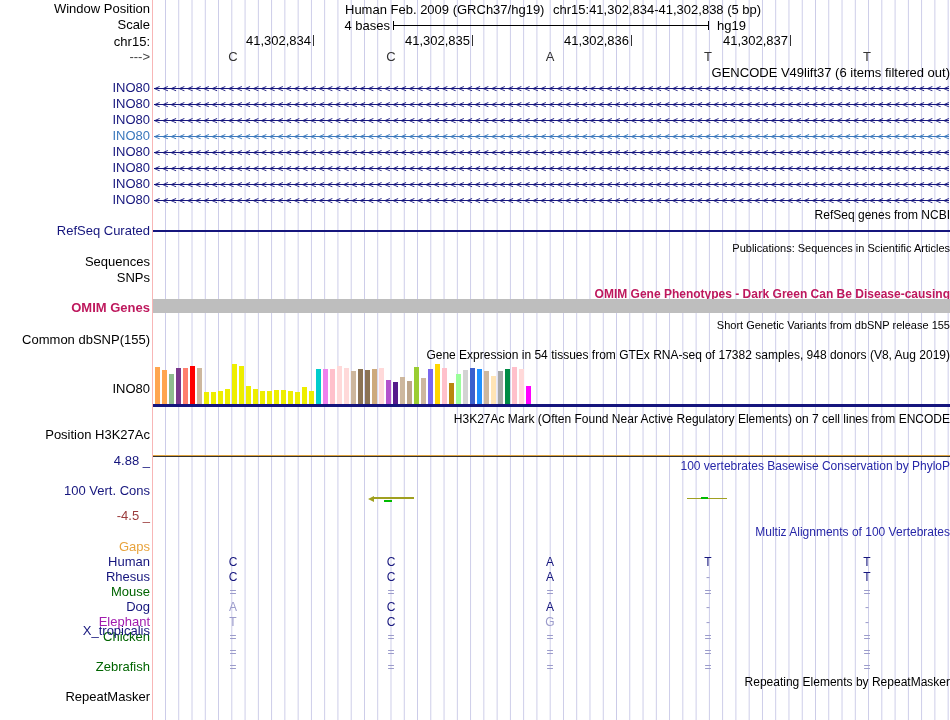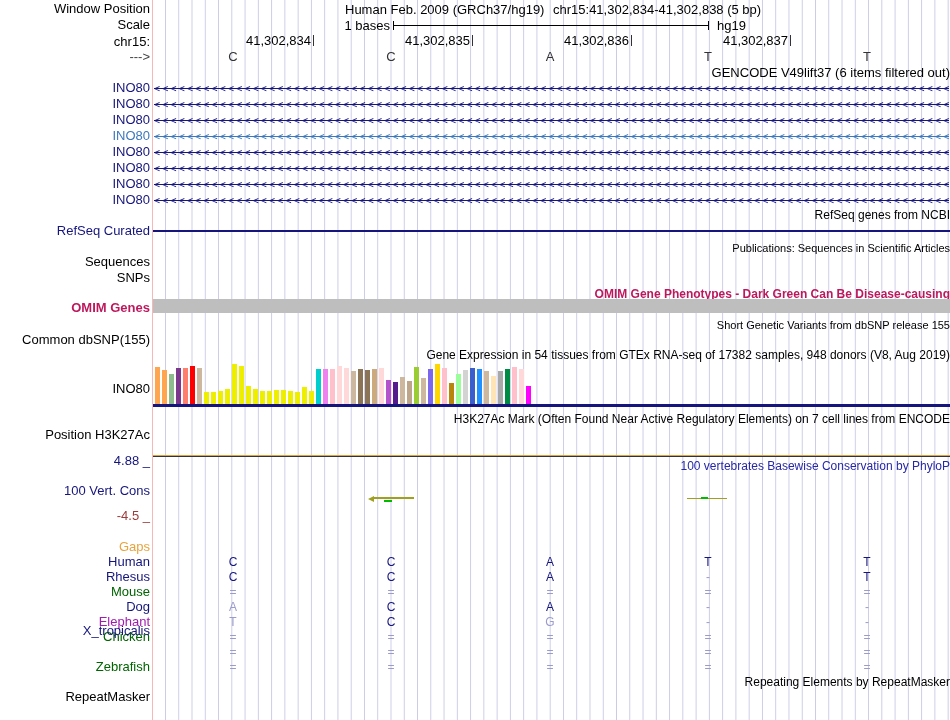--- a/index.html
+++ b/index.html
@@ -45,21 +45,21 @@
 
 <div class="screen">
   <div class="track-bg"></div>
   <div class="guideline"></div>
 
   <div class="lbl" style="top:2px">Window Position</div>
   <div class="abs" style="left:345px; top:2px">Human Feb. 2009 (GRCh37/hg19)</div>
   <div class="abs" style="left:553px; top:2px">chr15:41,302,834-41,302,838 (5 bp)</div>
 
   <div class="lbl" style="top:18px">Scale</div>
-  <div class="abs" style="left:343px; top:18px; width:47px; text-align:right">1 bases</div>
+  <div class="abs" style="left:343px; top:18px; width:47px; text-align:right">4 bases</div>
   <div class="scalebar" style="left:393px; top:21px; width:316px"></div>
   <div class="abs" style="left:717px; top:18px">hg19</div>
 
   <div class="lbl" style="top:35px">chr15:</div>
   <div class="rulernum" style="left:221px; top:34px">41,302,834</div>
   <div class="rulernum" style="left:380px; top:34px">41,302,835</div>
   <div class="rulernum" style="left:539px; top:34px">41,302,836</div>
   <div class="rulernum" style="left:698px; top:34px">41,302,837</div>
   <div class="tickline" style="left:313px; top:35px; height:11px"></div>
   <div class="tickline" style="left:472px; top:35px; height:11px"></div>
@@ -176,20 +176,21 @@
   <div class="lbl navy" style="top:454px">4.88 _</div>
   <div class="title mid blue-title" style="top:460px">100 vertebrates Basewise Conservation by PhyloP</div>
   <div class="lbl navy" style="top:484px">100 Vert. Cons</div>
   <div class="lbl neg" style="top:509px">-4.5 _</div>
   <div class="cons-arrow" style="left:368px; top:496px"></div>
   <div class="cons-line" style="left:374px; top:497px; width:40px; height:2px"></div>
   <div class="cons-dash" style="left:384px; top:500px; width:8px"></div>
   <div class="cons-line" style="left:687px; top:498px; width:40px; height:1px"></div>
   <div class="cons-dash" style="left:701px; top:497px; width:7px"></div>
 
+  <div class="title mid blue-title" style="top:526px">Multiz Alignments of 100 Vertebrates</div>
   <div class="lbl orange" style="top:540px">Gaps</div>
   <div id="multiz-rows">
       <div class="lbl" style="top: 555px; color: rgb(21, 21, 125); padding-left: 47px;">Human</div>
       <div class="aln-cell m1" style="left: 226px; top: 555px;">C</div>
       <div class="aln-cell m1" style="left: 384px; top: 555px;">C</div>
       <div class="aln-cell m1" style="left: 543px; top: 555px;">A</div>
       <div class="aln-cell m1" style="left: 701px; top: 555px;">T</div>
       <div class="aln-cell m1" style="left: 860px; top: 555px;">T</div>
       <div class="lbl" style="top: 570px; color: rgb(21, 21, 125);">Rhesus</div>
       <div class="aln-cell m1" style="left: 226px; top: 570px;">C</div>

